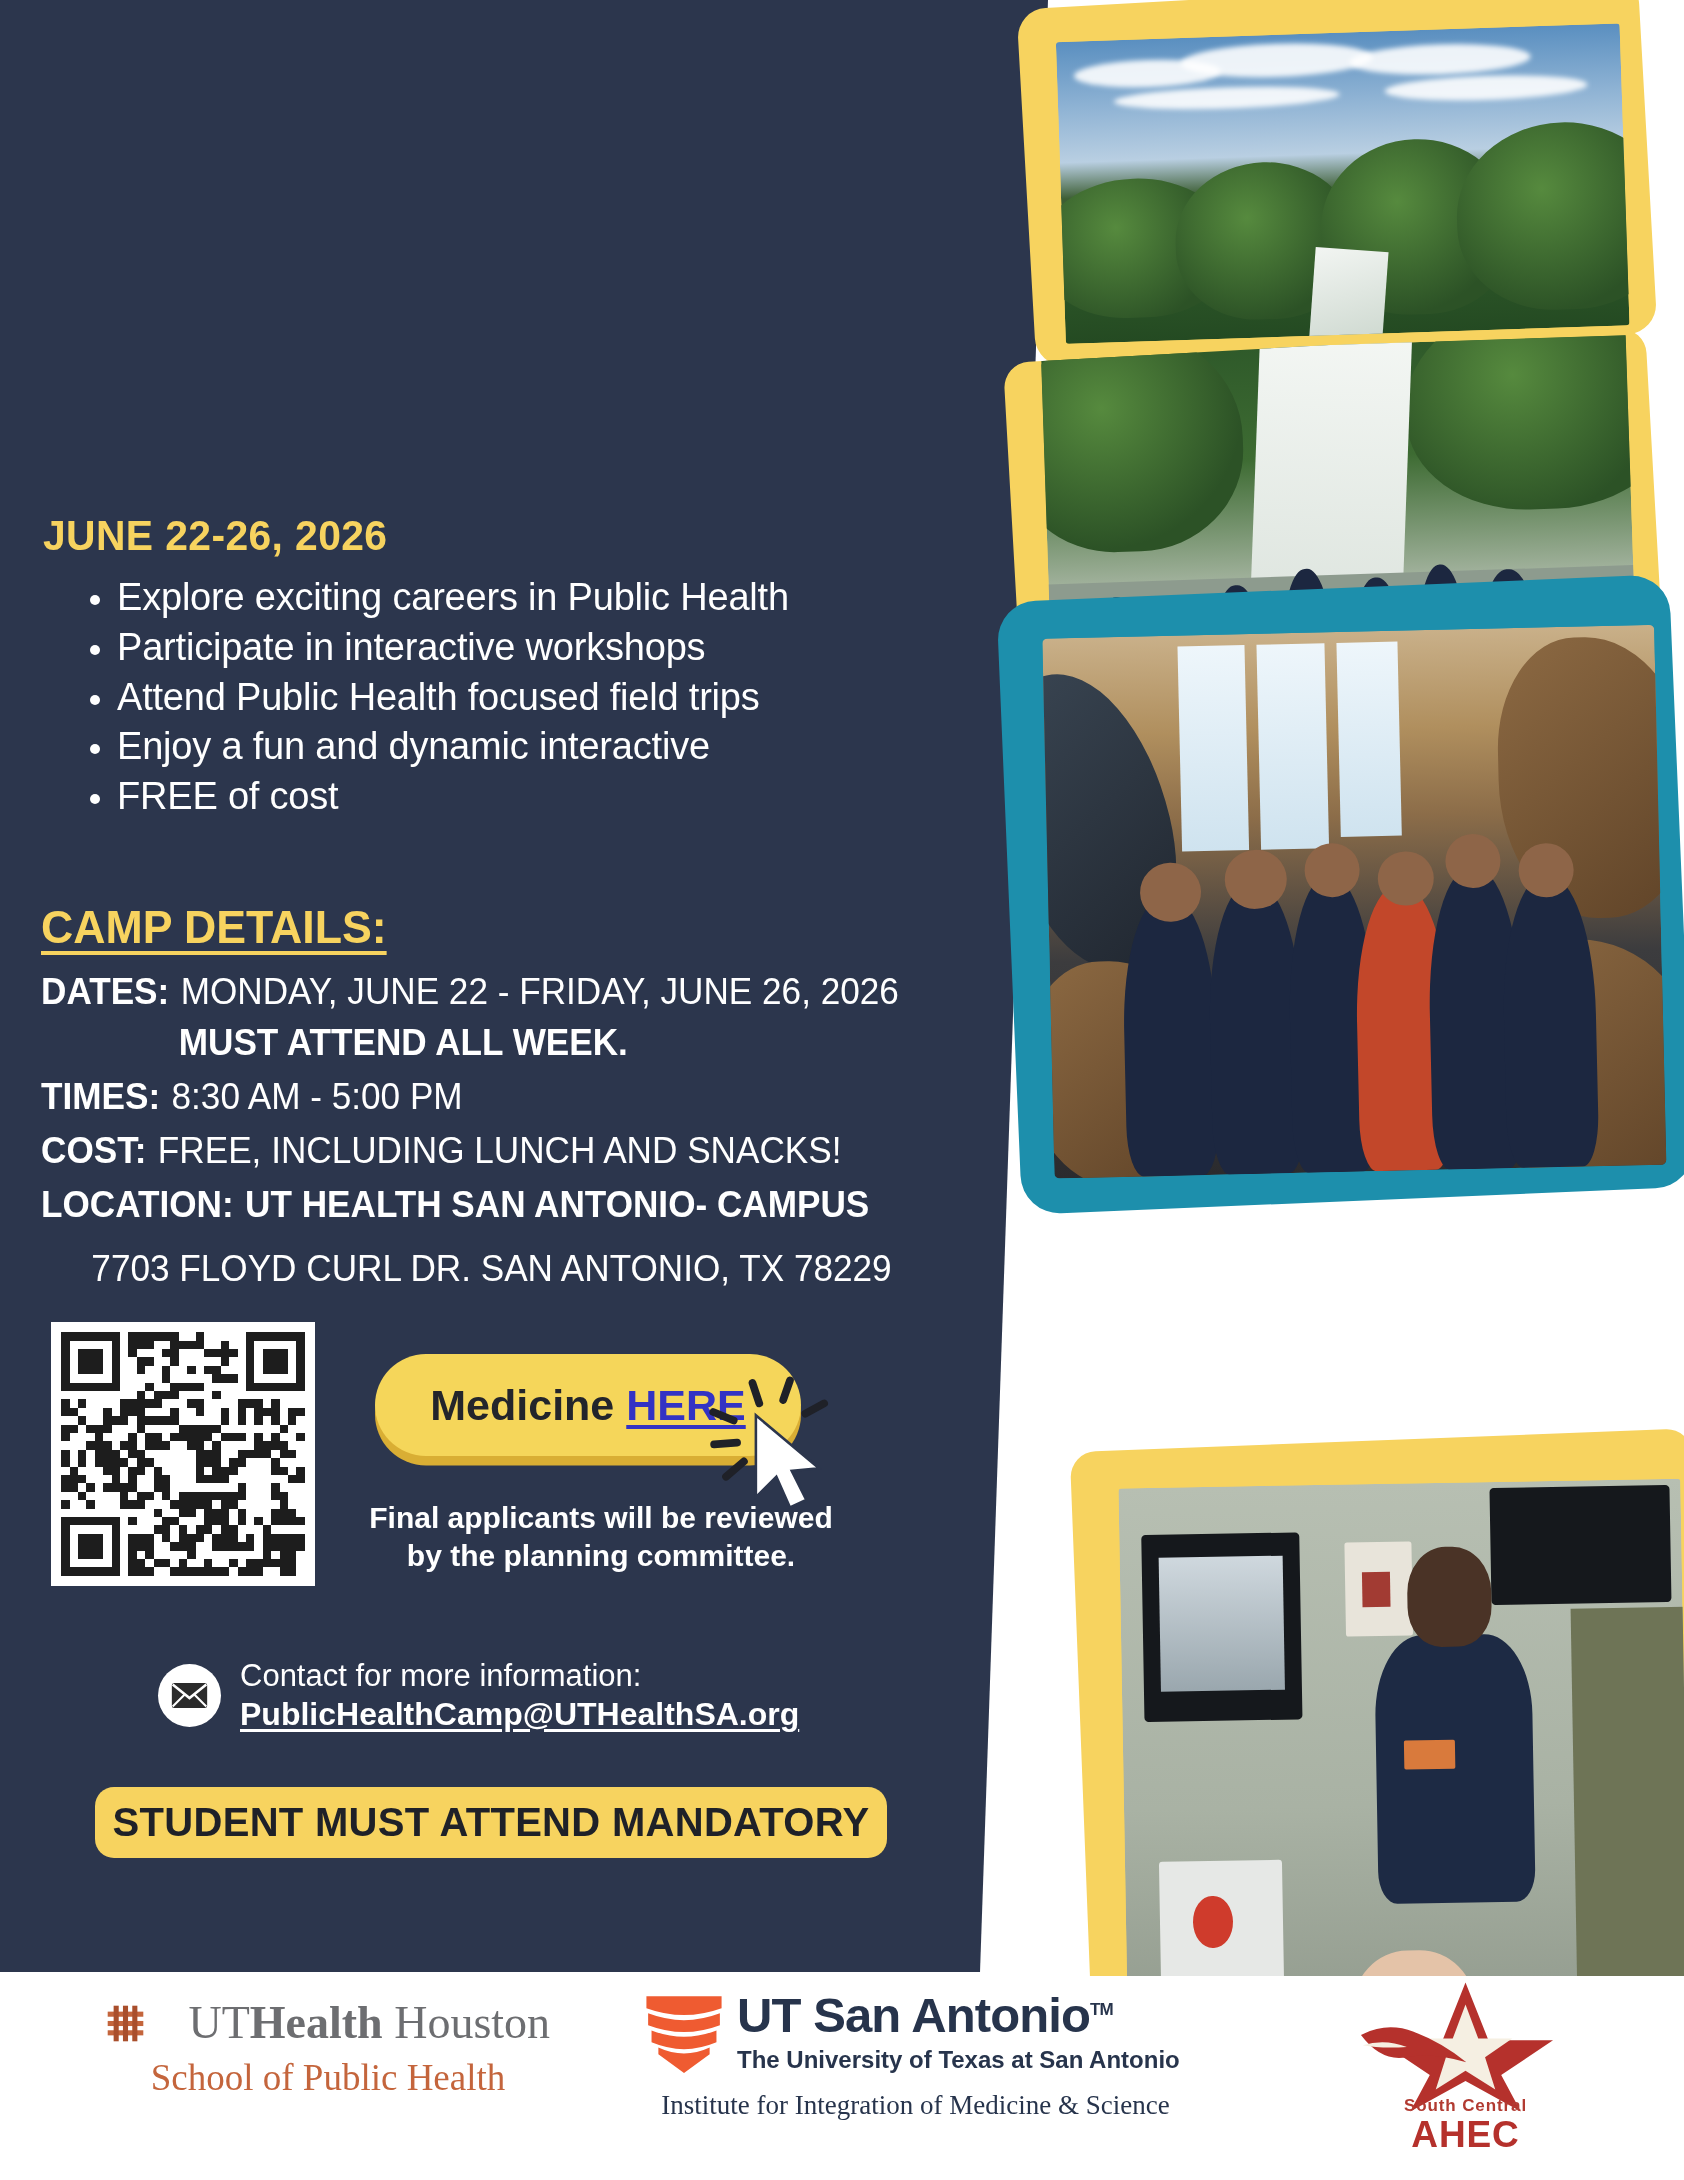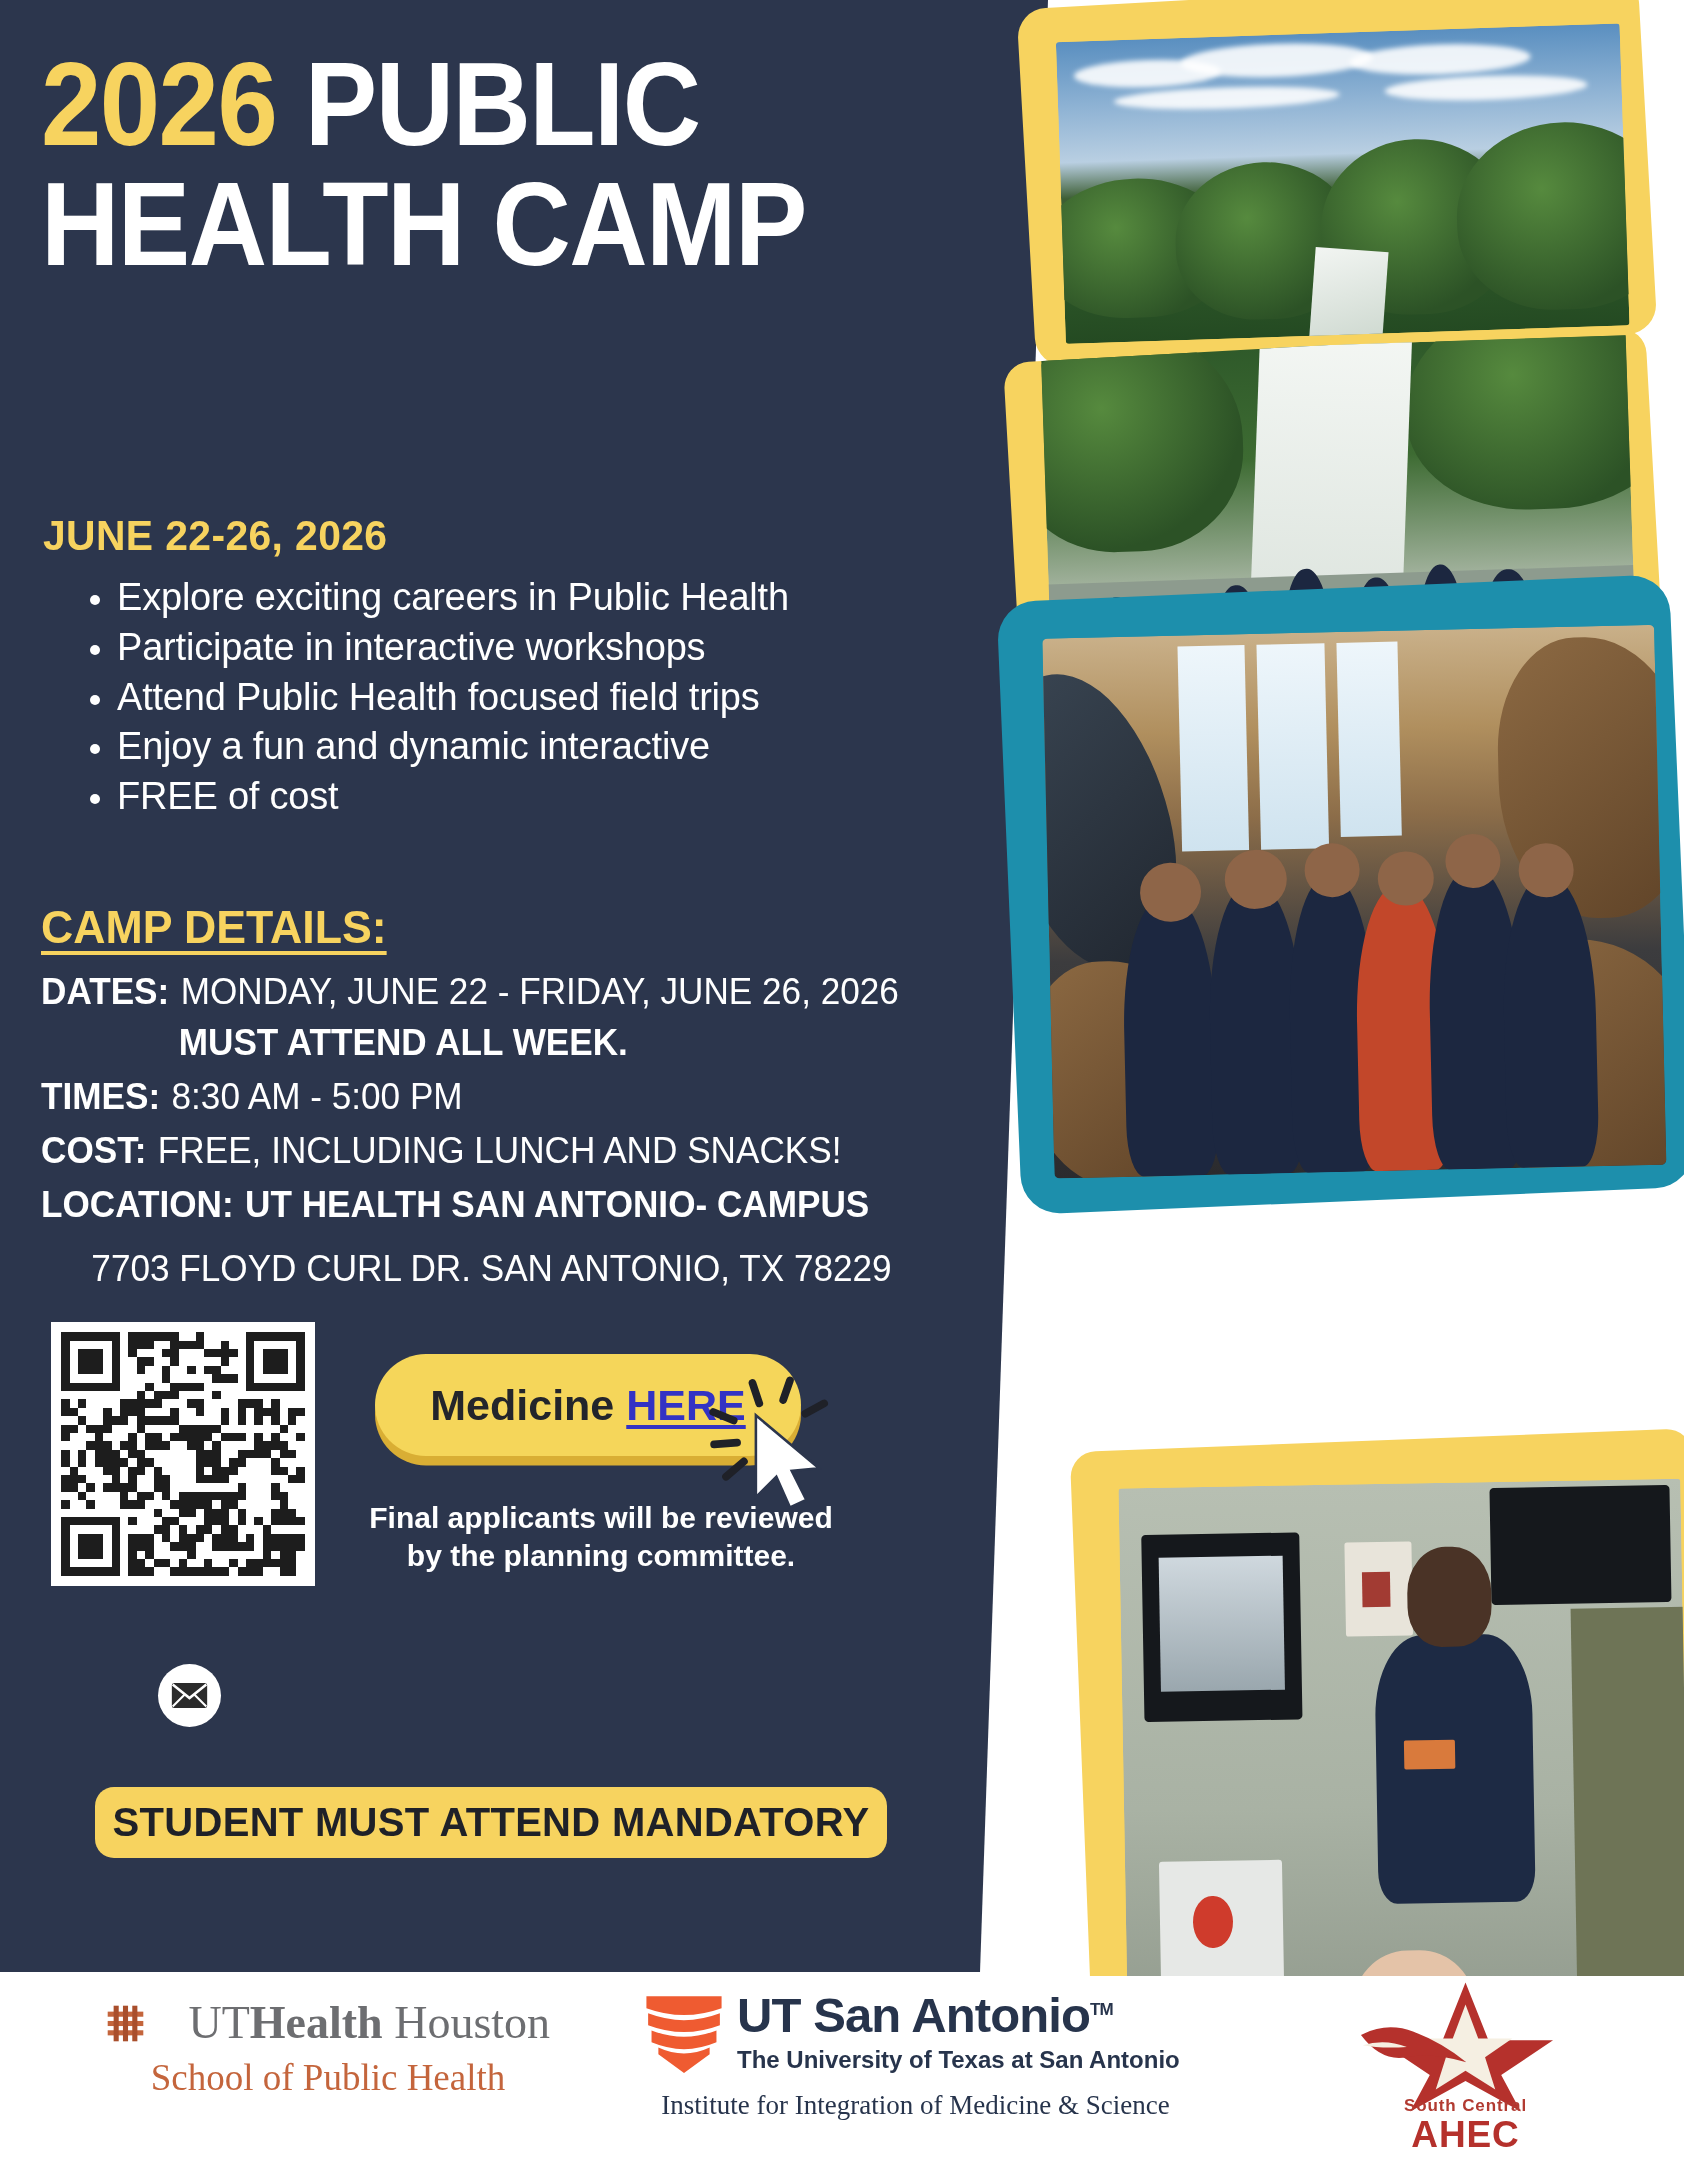--- a/index.html
+++ b/index.html
@@ -267,24 +267,20 @@
       <div style="position:absolute;left:80%;top:22%;width:22%;height:70%;background:#6e7456;"></div>
       <div class="mannequin" style="left:40%;top:80%;width:22%;height:22%;"></div>
       <div style="position:absolute;left:6%;top:64%;width:22%;height:36%;background:#e6e8e6;border-radius:3.4px;"></div>
       <div style="position:absolute;left:12%;top:70%;width:7%;height:9%;background:#cf3b2c;border-radius:50%;"></div>
       <div style="position:absolute;left:4%;top:88%;width:14%;height:14%;background:#8e7dc0;border-radius:40%;"></div>
     </div>
   </div>
 
   <div class="navy-panel"></div>
 
-  <div class="title-block">
-    <div class="title-line"><span class="title-year">2026</span><span> PUBLIC</span></div>
-    <div class="title-line">HEALTH CAMP</div>
-  </div>
 
   <div class="date-head">JUNE 22-26, 2026</div>
 
   <ul class="bullets">
     <li>Explore exciting careers in Public Health</li>
     <li>Participate in interactive workshops</li>
     <li>Attend Public Health focused field trips</li>
     <li>Enjoy a fun and dynamic interactive</li>
     <li>FREE of cost</li>
   </ul>
@@ -1179,20 +1175,24 @@
   <div class="final-note">Final applicants will be reviewed by the planning committee.</div>
 
   <div class="contact">
     <span class="mail-circle">
       <svg width="37" height="27" viewBox="0 0 44 32">
         <rect x="1" y="1" width="42" height="30" rx="3" fill="#2b2b2b"></rect>
         <path d="M2 3 L22 19 L42 3" fill="none" stroke="#ffffff" stroke-width="3"></path>
         <path d="M2 29 L16 15 M42 29 L28 15" stroke="#ffffff" stroke-width="2.5" fill="none"></path>
       </svg>
     </span>
+    <span class="contact-text">
+      <div class="contact-line1">Contact for more information:</div>
+      <div class="contact-mail">PublicHealthCamp@UTHealthSA.org</div>
+    </span>
   </div>
 
   <div class="mand mand1">STUDENT MUST ATTEND MANDATORY</div>
 
 
   <div class="footer">
 
     <div class="logo logo-uth">
       <div class="uth-top">
         <span class="uth-mark">

